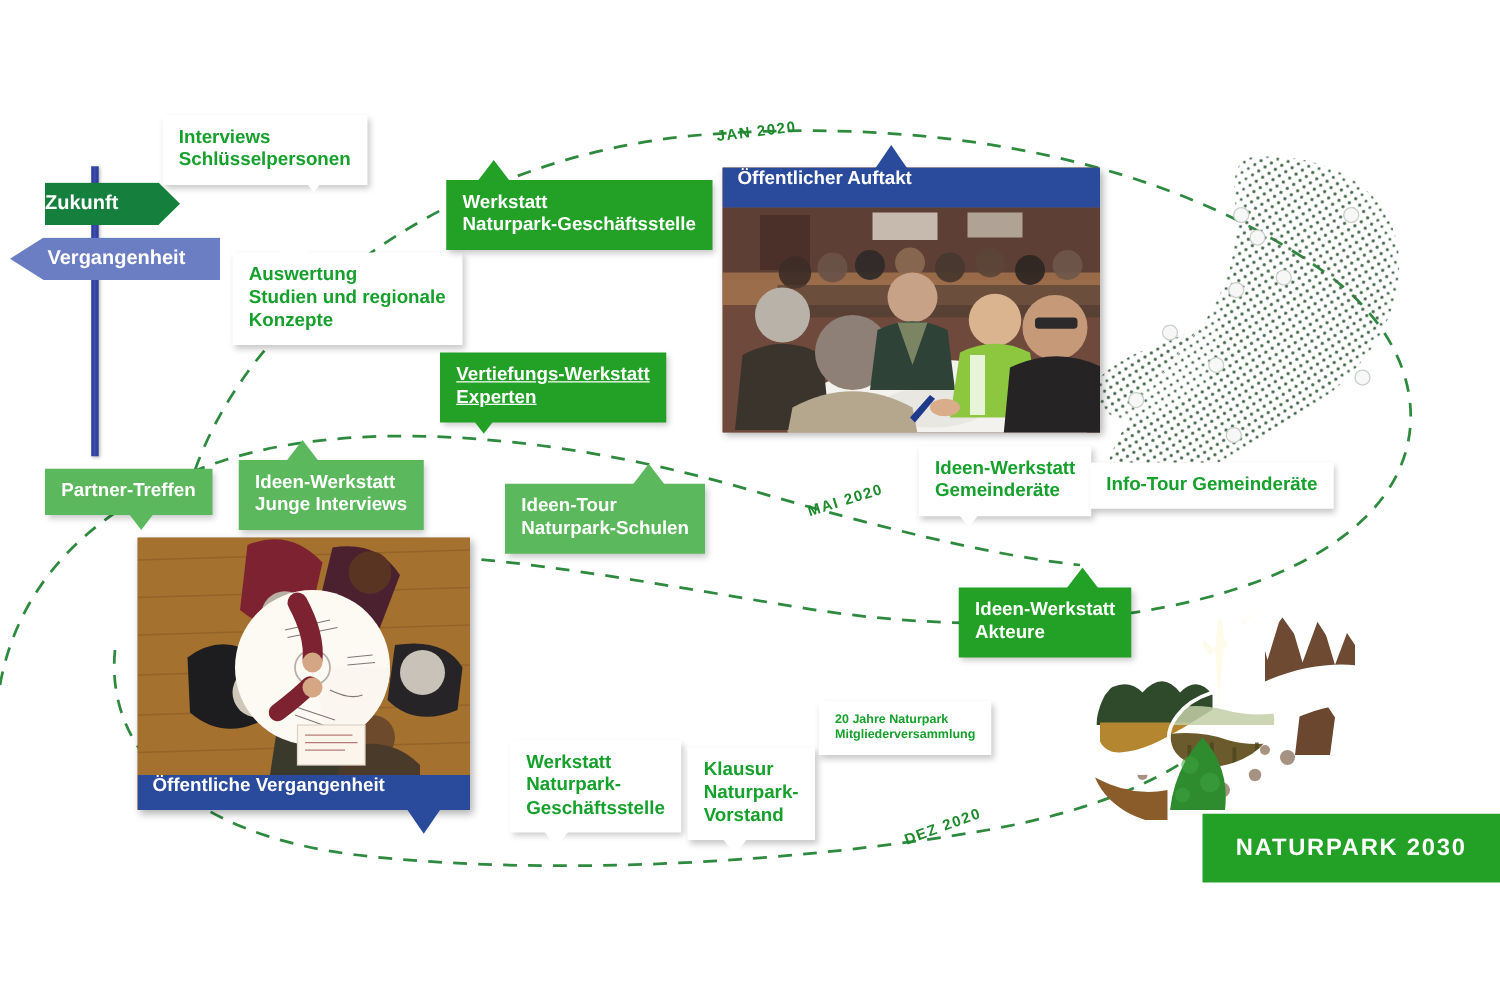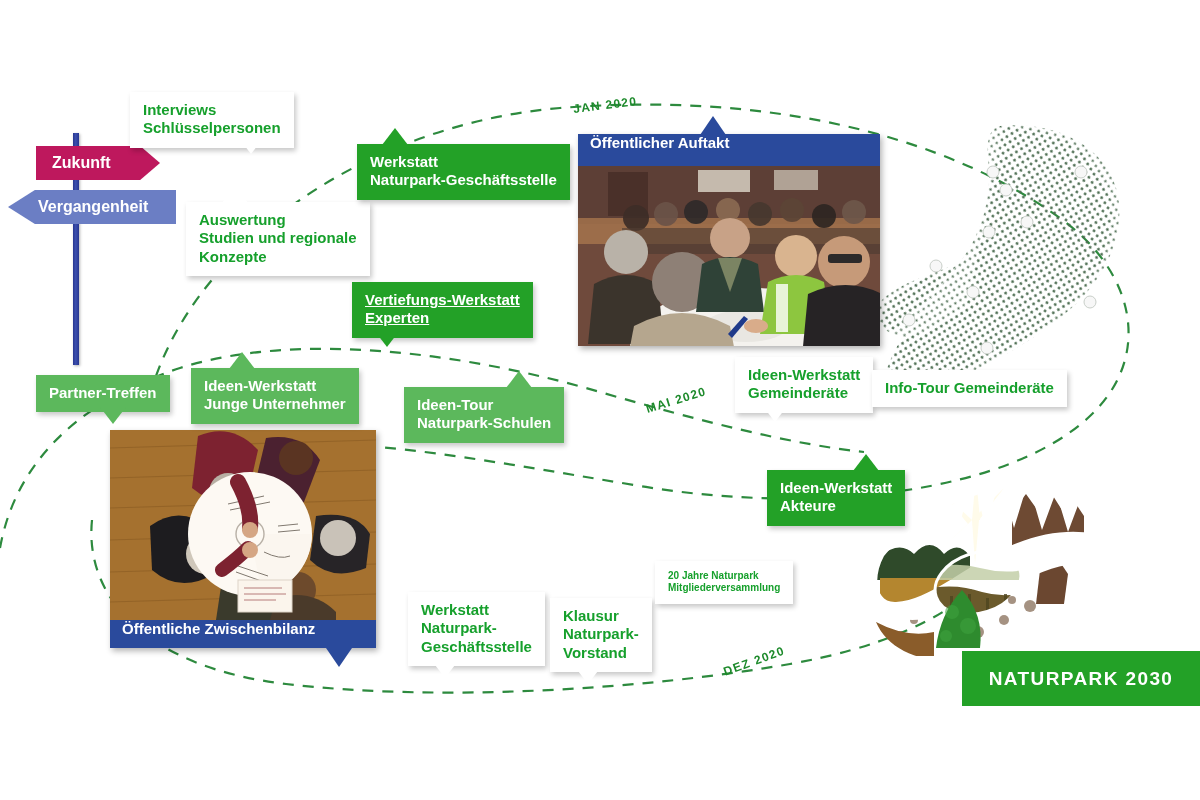--- a/index.html
+++ b/index.html
@@ -38,22 +38,22 @@
   .cap{position:absolute;left:0;right:0;background:#2a4a9c;color:#fff;
        font-weight:bold;font-size:15px;display:flex;
        padding-left:12px;box-sizing:border-box;}
 
   
   .post{position:absolute;background:linear-gradient(90deg,#27358f,#3b4fae 45%,#27358f);
         box-shadow:1px 1px 3px rgba(0,0,0,.3);}
   .sign{position:absolute;color:#fff;font-weight:bold;font-size:16px;
         display:flex;align-items:center;
         filter:drop-shadow(2px 2px 3px rgba(0,0,0,.28));}
-  .sign.right{background:#be185d;
-       clip-path:polygon(0 0,84% 0,100% 50%,84% 100%,0 100%);padding-left:16px;}
+  .sign.right{background:#15803d;
+       clip-path:polygon(0 0,84% 0,100% 50%,84% 100%,0 100%);}
   .sign.left{background:#6b7ec4;
        clip-path:polygon(16% 0,100% 0,100% 100%,16% 100%,0 50%);padding-left:30px;}
   .logoband{position:absolute;background:#23a127;color:#fff;font-weight:bold;
             letter-spacing:1.4px;font-size:19px;display:flex;align-items:center;
             justify-content:center;}
 
   .datelbl{position:absolute;color:#1d8a2b;font-weight:bold;font-size:12px;
            letter-spacing:1.3px;white-space:nowrap;}
 </style>
 </head>
@@ -243,21 +243,21 @@
           <line x1="134" y1="164" x2="176" y2="164"></line>
         <line x1="134" y1="170" x2="166" y2="170"></line>
       </g>
 
       <path d="M128,52 q14,26 12,46" stroke="#7d2230" stroke-width="16" fill="none" stroke-linecap="round"></path>
       <circle cx="140" cy="100" r="8" fill="#d5a684"></circle>
       <path d="M112,140 q16,-12 26,-22" stroke="#7d2230" stroke-width="14" fill="none" stroke-linecap="round"></path>
       <circle cx="140" cy="120" r="8" fill="#d5a684"></circle>
     </svg>
     <div class="cap" style="bottom:0;height:28px;">
-      <span>Öffentliche Zwischenbilanz</span>
+      <span>Öffentliche Vergangenheit</span>
     </div>
   </div>
   <div class="tail down t-blue-down" style="left:326px;top:648px;"></div>
 
   <div class="box white" style="left:130px;top:92px;font-size:15px;">
     <span class="ln">Interviews</span>
     <span class="ln">Schlüsselpersonen</span>
   </div>
   <div class="tail down t-white-down" style="left:238px;top:137px;"></div>
 
@@ -280,21 +280,21 @@
   </div>
   <div class="tail down t-grD-down" style="left:374px;top:330px;"></div>
 
   <div class="box greenL" style="left:36px;top:375px;font-size:15px;">
     <span class="ln">Partner-Treffen</span>
   </div>
   <div class="tail down t-grL-down" style="left:100px;top:407px;"></div>
 
   <div class="box greenL" style="left:191px;top:368px;font-size:15px;">
     <span class="ln">Ideen-Werkstatt</span>
-    <span class="ln">Junge Unternehmer</span>
+    <span class="ln">Junge Interviews</span>
   </div>
   <div class="tail up t-grL-up" style="left:229px;top:352px;"></div>
 
   <div class="box greenL" style="left:404px;top:387px;font-size:15px;">
     <span class="ln">Ideen-Tour</span>
     <span class="ln">Naturpark-Schulen</span>
   </div>
   <div class="tail up t-grL-up" style="left:506px;top:371px;"></div>
 
   <div class="box white" style="left:735px;top:357px;font-size:15px;">

